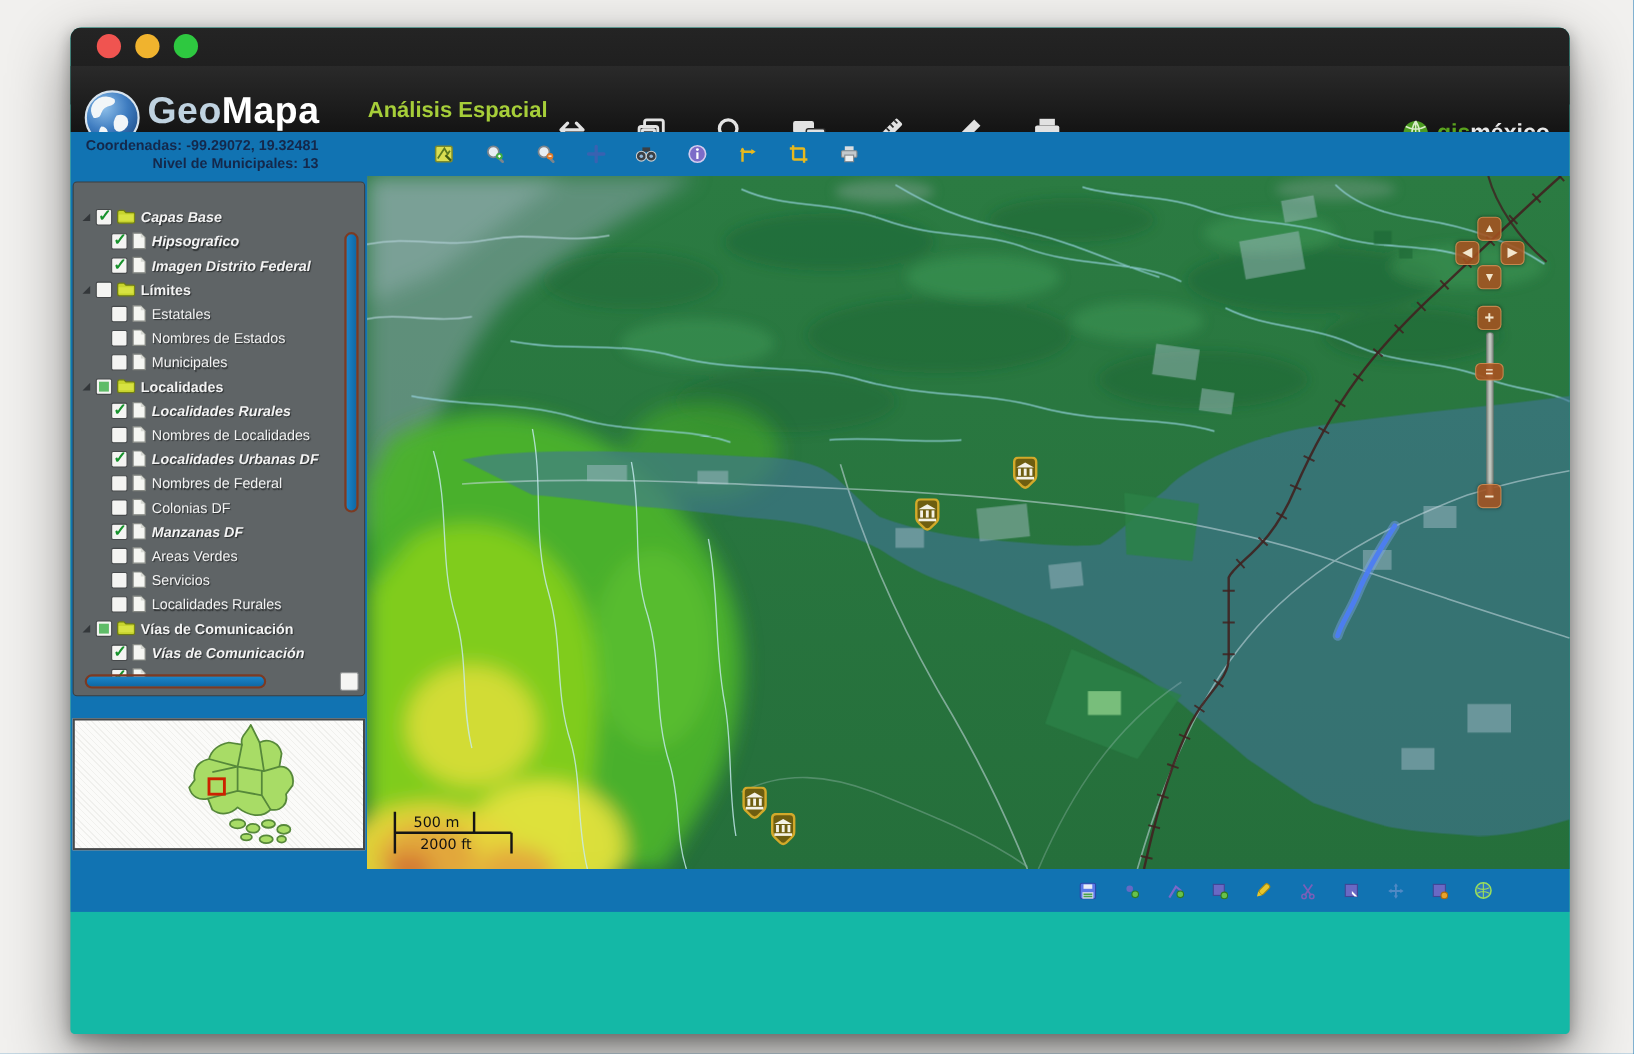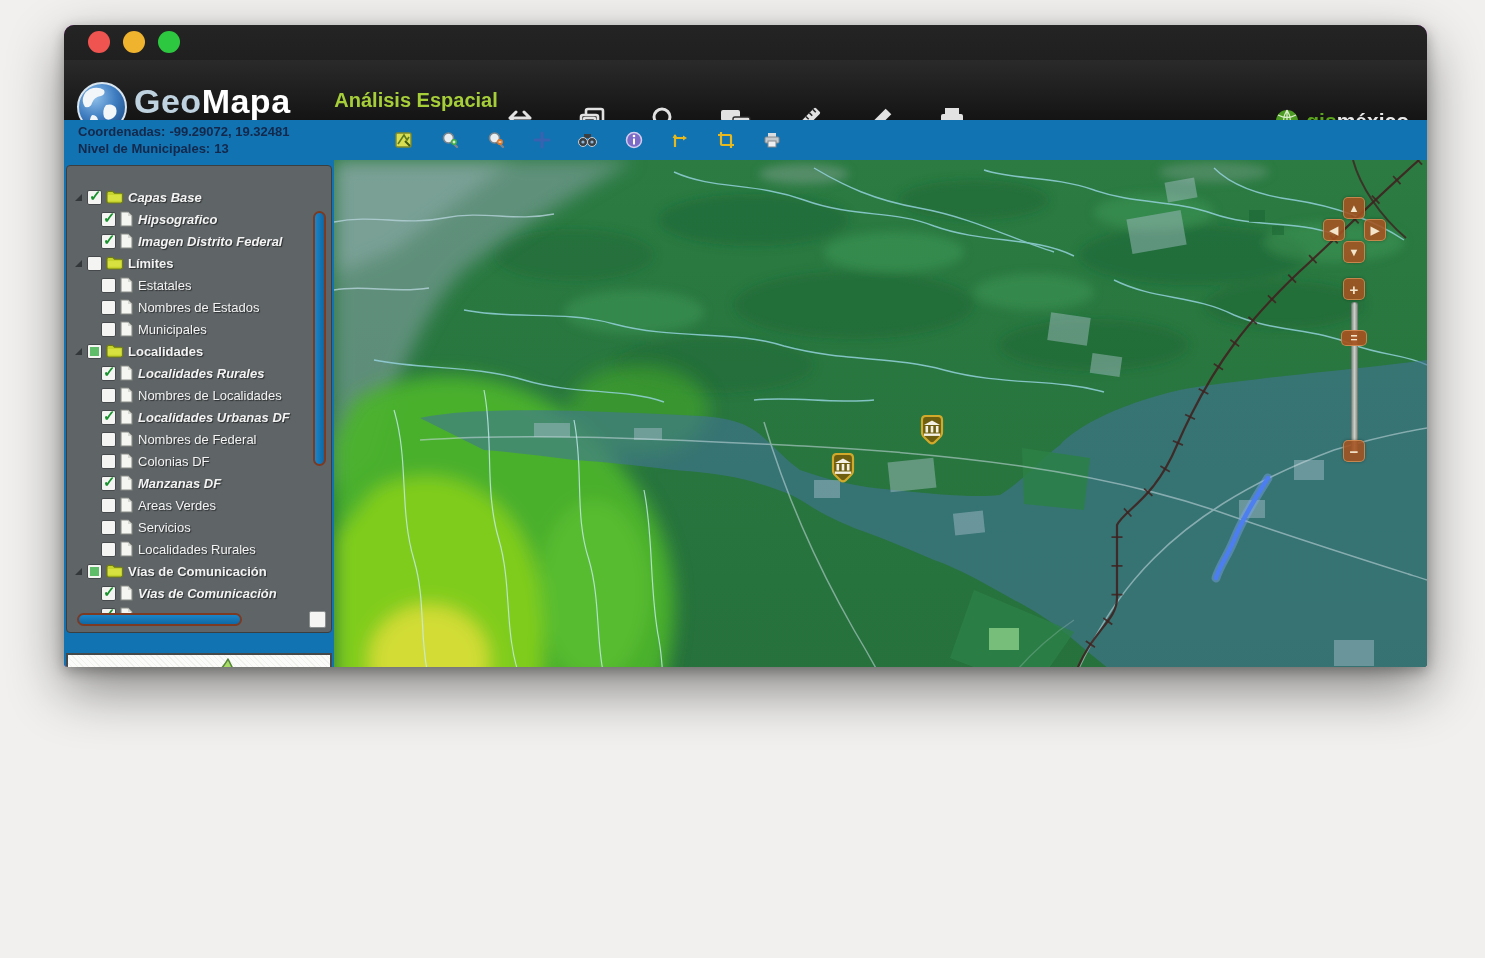--- a/index.html
+++ b/index.html
@@ -1,21 +1,21 @@
 <!DOCTYPE html>
 <html><head>
 <meta charset="utf-8">
 <style>
   * { margin:0; padding:0; box-sizing:border-box; }
   html,body { width:1485px; height:958px; }
   body { background:#f1f0ee; font-family:"Liberation Sans", sans-serif; overflow:hidden; }
 
-  .window { position:absolute; left:64px; top:25px; width:1363px; height:642px;
+  .window { position:absolute; left:64px; top:25px; width:1363px; height:915px;
     border-radius:10px 10px 4px 4px; overflow:hidden;
-    box-shadow:0 22px 55px rgba(0,0,0,.45), 0 4px 14px rgba(0,0,0,.3); background:#a21caf; }
+    box-shadow:0 22px 55px rgba(0,0,0,.45), 0 4px 14px rgba(0,0,0,.3); background:#14b8a6; }
 
   
   .titlebar { height:70px; background:linear-gradient(#242424,#1b1b1b); position:relative; }
   .lights { position:absolute; left:24px; top:6px; display:flex; gap:13px; }
   .light { width:22px; height:22px; border-radius:50%; }
   .light.red { background:#f05450; }
   .light.yellow { background:#f0b32e; }
   .light.green { background:#2ec840; }
 
   
@@ -30,21 +30,21 @@
   .logotext .sub { font-size:11px; color:#3f87c9; font-weight:bold; letter-spacing:1.5px; margin-top:2px; margin-left:38px; }
   .apptitle { color:#a6ce39; font-size:20px; font-weight:bold; margin-left:32px; margin-top:-14px; }
   .headtools { position:absolute; left:440px; top:44px; display:flex; gap:40px; align-items:center; }
   .headtools .ht { width:32px; height:32px; display:flex; align-items:center; justify-content:center; cursor:pointer; }
   .brand { position:absolute; right:18px; top:48px; display:flex; align-items:center; gap:6px; }
   .brand .txt { font-size:21px; font-weight:bold; }
   .brand .gis { color:#5aa31e; }
   .brand .mex { color:#e8e8e8; }
 
   
-  .bluebar { height:40px; background:#1173b2; position:relative; }
+  .bluebar { height:40px; background:#1173b2; position:relative;text-align:right; }
   .coords { position:absolute; left:14px; top:3px; color:#14284b; font-size:13px; font-weight:bold; line-height:17px; }
   .coords .val { margin-left:4px; }
   .statusTools { position:absolute; left:330px; top:0; height:40px; display:flex; align-items:center; gap:27px; }
   .statusTools .st { width:19px; height:19px; display:flex; align-items:center; justify-content:center; cursor:pointer; }
 
   
   .content { display:flex; height:630px; background:#1173b2; }
   .sidebar { width:270px; position:relative; }
 
   .treepanel { position:absolute; left:2px; top:5px; width:266px; height:468px; background:#5f6466;

